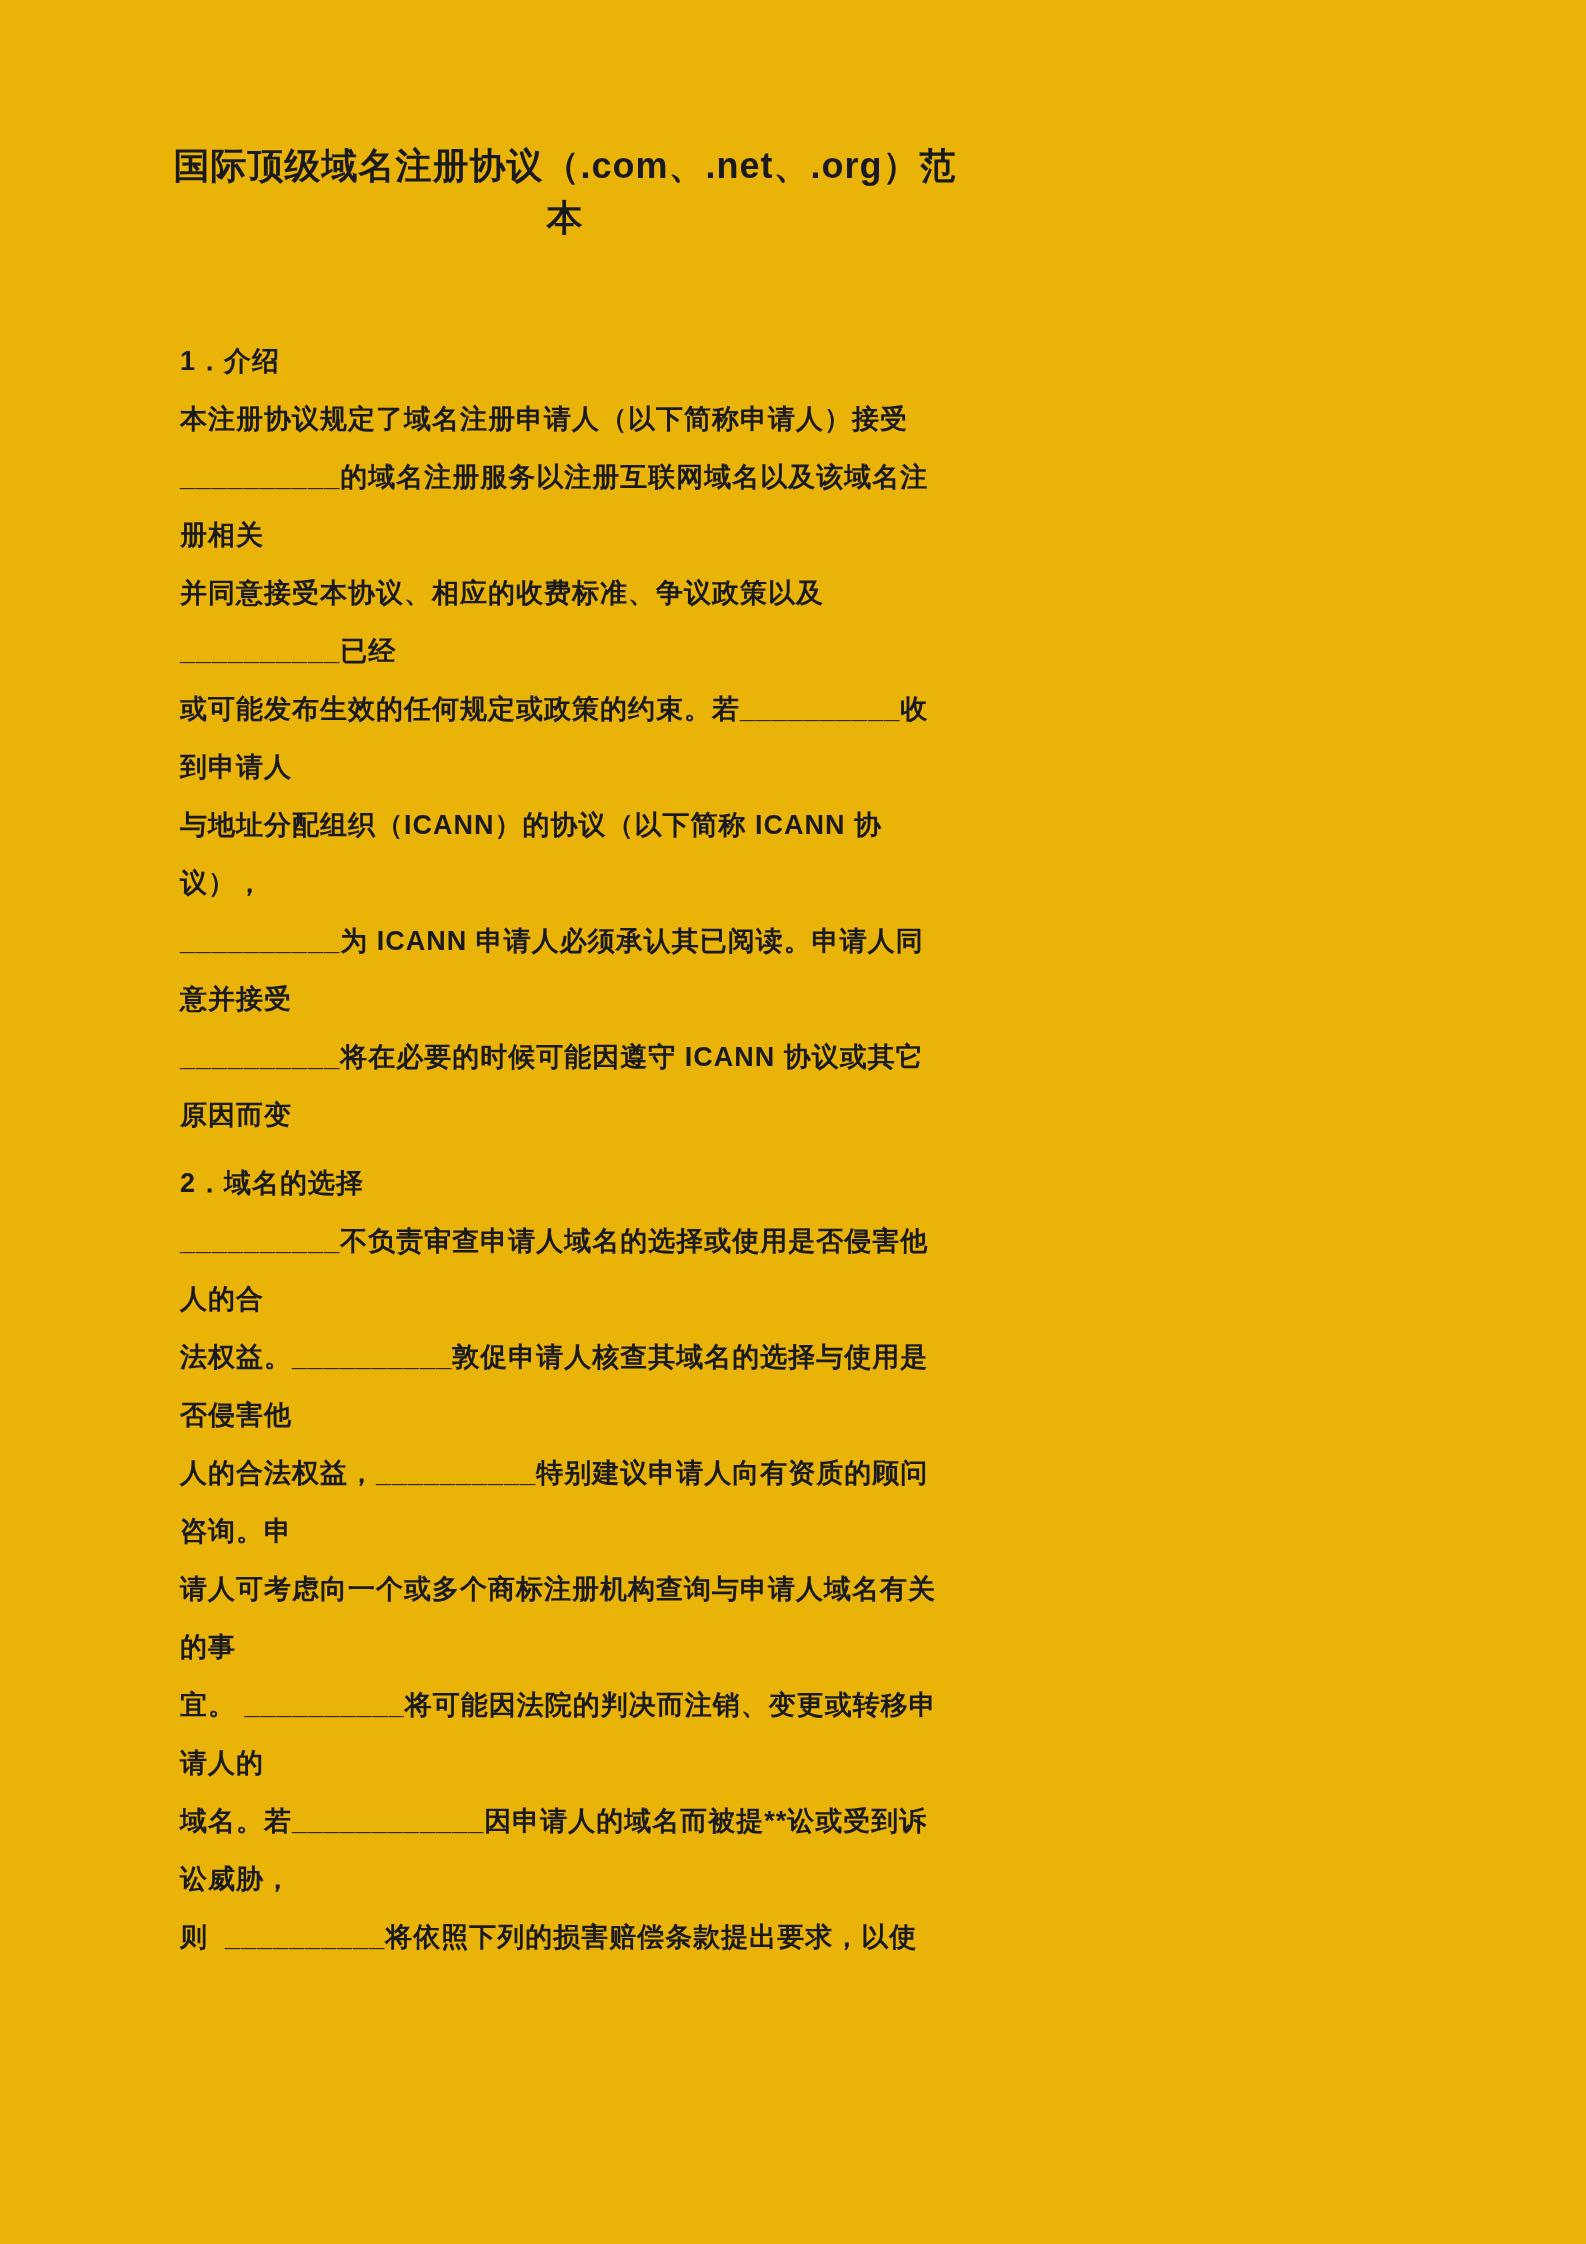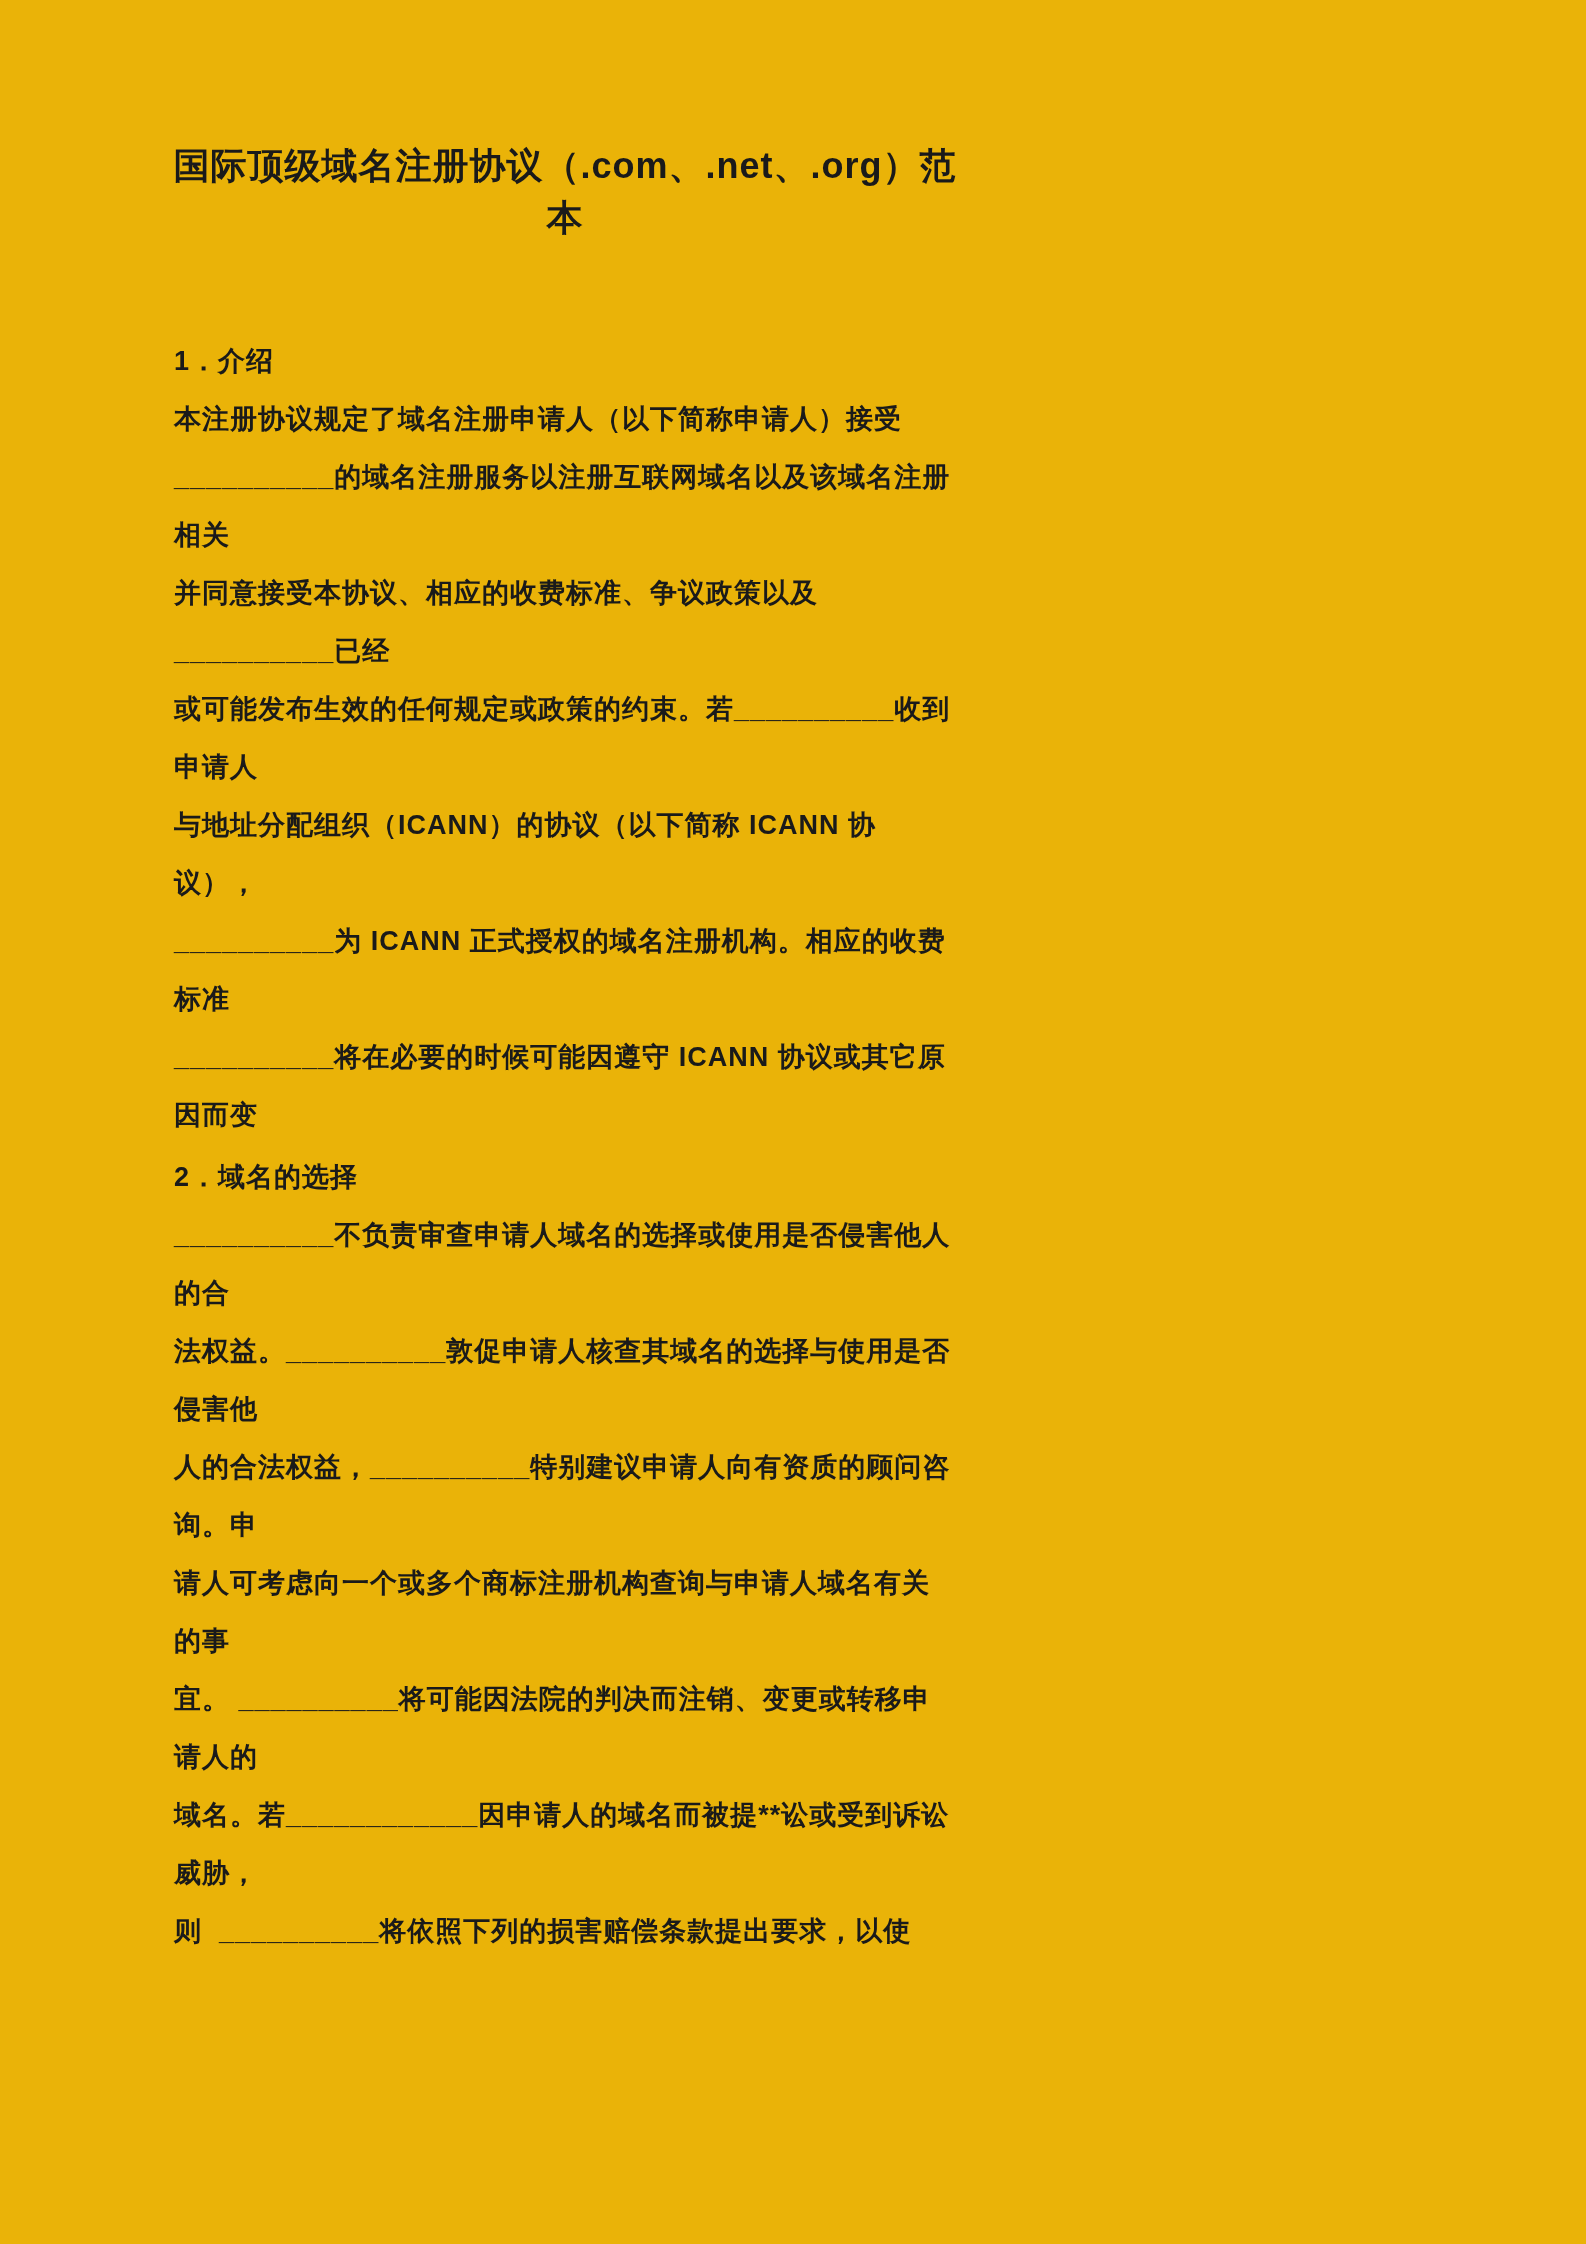--- a/index.html
+++ b/index.html
@@ -32,39 +32,39 @@
   }
   .heading,
   .line {
     font-size: 27px;
     font-weight: 600;
     line-height: 58px;
     letter-spacing: 1px;
     white-space: pre-wrap;
   }
   .section {
-    margin: 4px;
+    margin: 10px;
   }
 </style>
 </head>
 <body>
 
 <div class="page">
   <div class="content">
 
     <h1 class="title">国际顶级域名注册协议（.com、.net、.org）范本</h1>
 
     <div class="section">
       <div class="heading">1．介绍</div>
       <div class="line">本注册协议规定了域名注册申请人（以下简称申请人）接受</div>
       <div class="line">__________的域名注册服务以注册互联网域名以及该域名注册相关</div>
       <div class="line">并同意接受本协议、相应的收费标准、争议政策以及__________已经</div>
       <div class="line">或可能发布生效的任何规定或政策的约束。若__________收到申请人</div>
       <div class="line">与地址分配组织（ICANN）的协议（以下简称 ICANN 协议），</div>
-      <div class="line">__________为 ICANN 正式授权的域名注册机构。相应的收费标准</div>
+      <div class="line">__________为 ICANN 申请人必须承认其已阅读。申请人同意并接受</div>
       <div class="line">__________将在必要的时候可能因遵守 ICANN 协议或其它原因而变</div>
     </div>
 
     <div class="section">
       <div class="heading">2．域名的选择</div>
       <div class="line">__________不负责审查申请人域名的选择或使用是否侵害他人的合</div>
       <div class="line">法权益。__________敦促申请人核查其域名的选择与使用是否侵害他</div>
       <div class="line">人的合法权益，__________特别建议申请人向有资质的顾问咨询。申</div>
       <div class="line">请人可考虑向一个或多个商标注册机构查询与申请人域名有关的事</div>
       <div class="line">宜。 __________将可能因法院的判决而注销、变更或转移申请人的</div>

